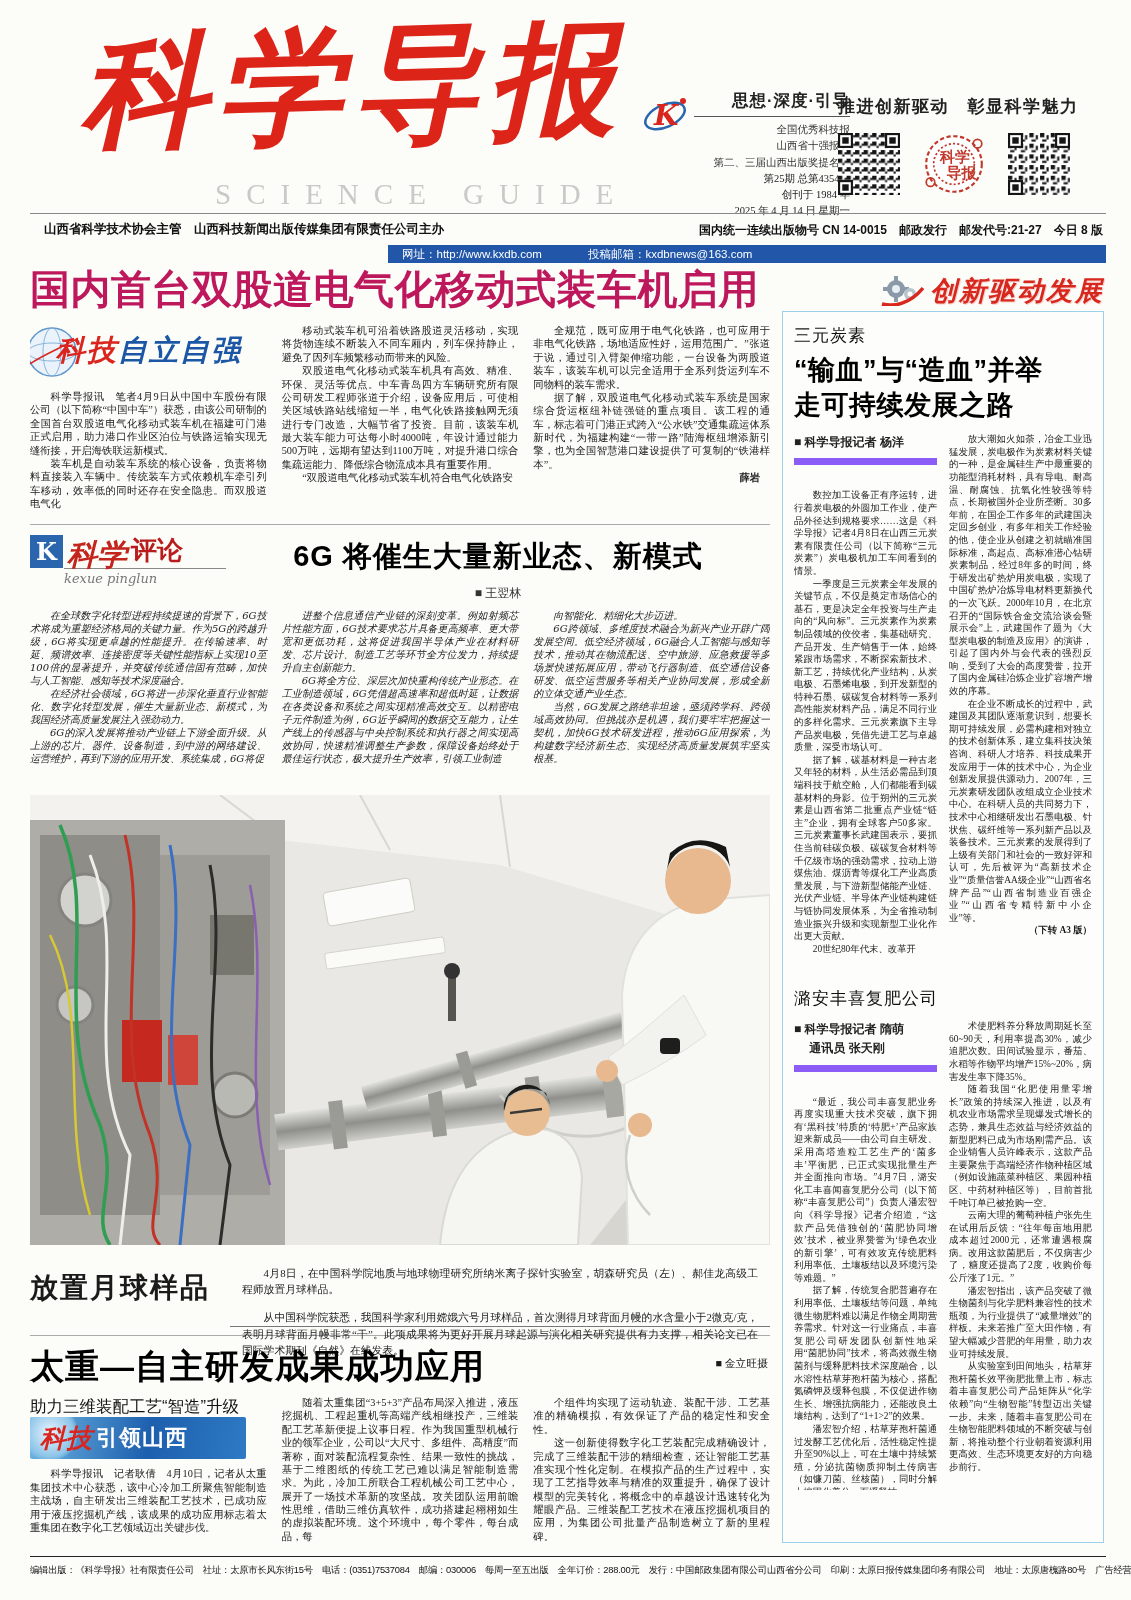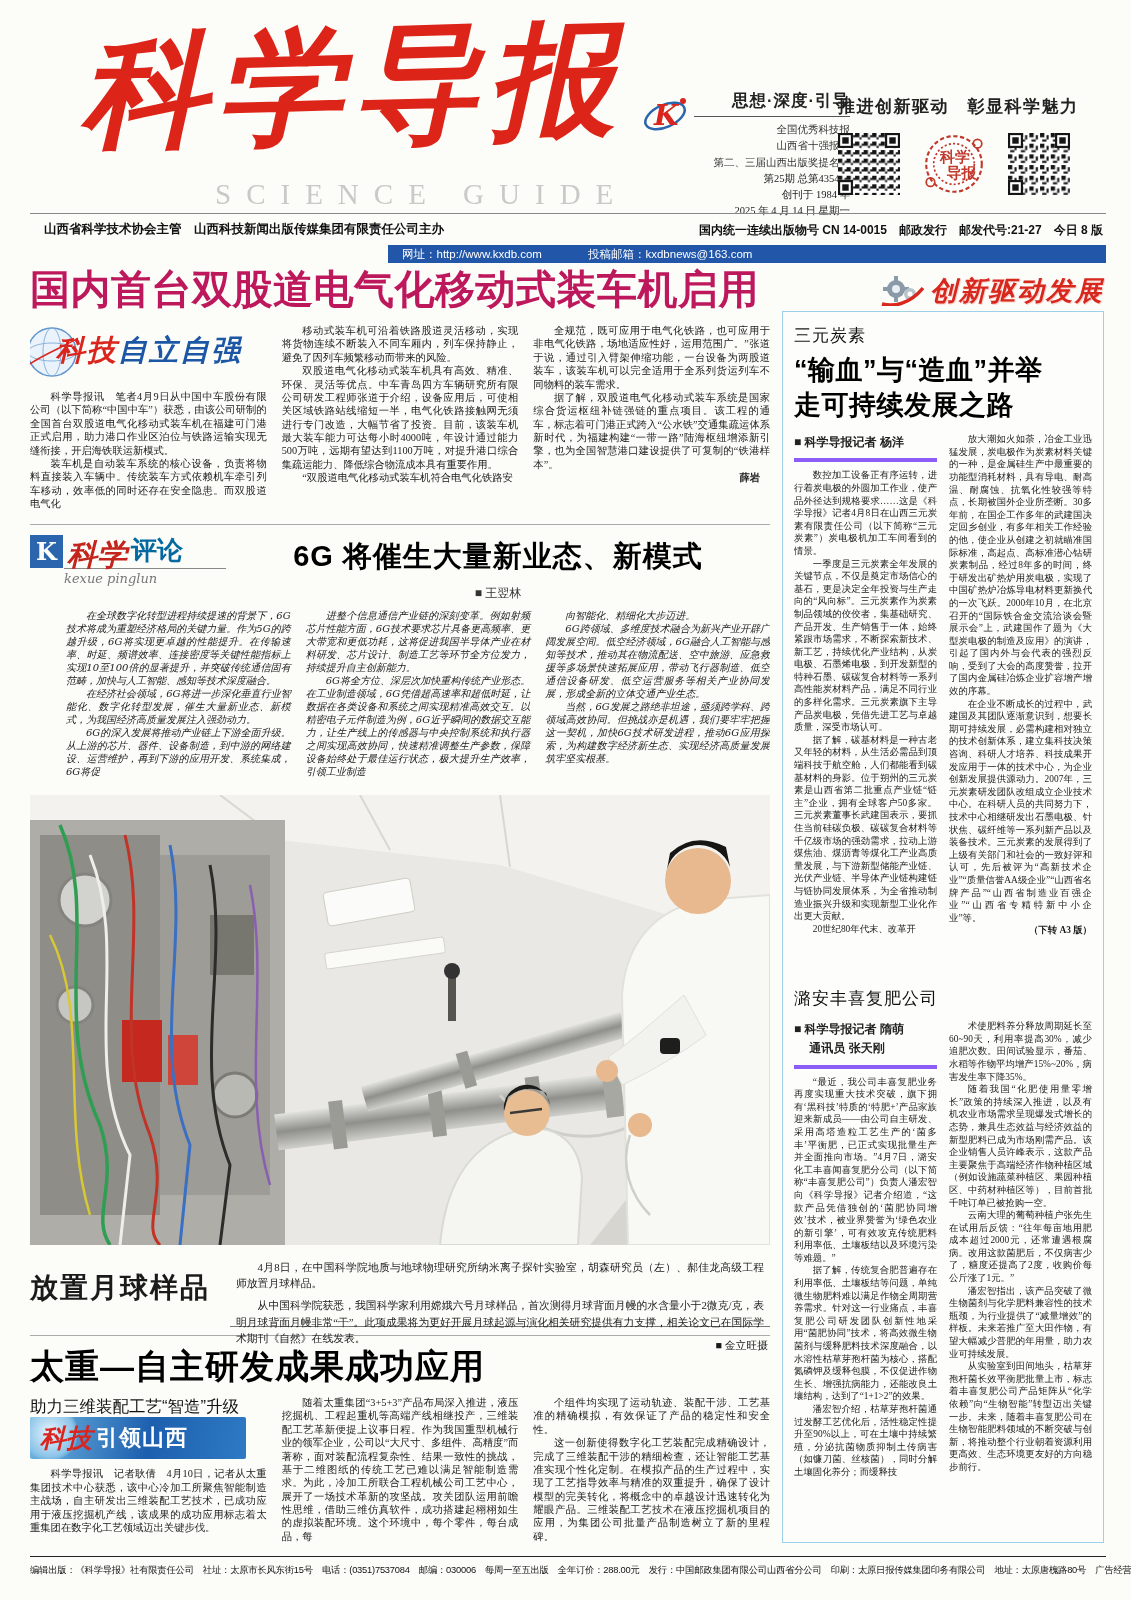--- a/index.html
+++ b/index.html
@@ -51,37 +51,37 @@
   .rule { border-top:1px solid #aaa; margin:8px 0; }
 
   .cmt-head { display:flex; margin-top:2px; height:72px; }
   .cmt-badge { width:196px; position:relative; }
   .cmt-badge-row { display:flex; align-items:flex-end; gap:4px; }
   .k-square { width:33px; height:33px; background:#2b65ad; color:#fff; font-weight:bold;
               font-family:"DejaVu Serif", serif; font-size:24px; display:flex; align-items:center;
               justify-content:center; }
   .kx-red { font-family:"DejaVu Serif", serif; font-style:italic; font-weight:900; font-size:30px;
             color:#c3251c; line-height:0.9; }
-  .kx-black { font-size:26px; font-weight:bold; font-family:"Liberation Sans", sans-serif; color:#0369a1; }
+  .kx-black { font-size:26px; font-weight:bold; font-family:"Liberation Sans", sans-serif; color:#b91c1c; }
   .kx-pinyin { font-style:italic; font-size:13px; color:#777; border-top:1px solid #888;
                margin-left:34px; padding-top:2px; font-family:"DejaVu Serif", serif; }
   .cmt-title-wrap { flex:1; text-align:center; padding-top:4px; }
   .cmt-headline { font-size:29px; font-weight:900; font-family:"Liberation Sans", sans-serif;
                   letter-spacing:1px; color:#000; }
   .cmt-byline { margin-top:8px; font-size:12px; color:#333; font-family:"Liberation Sans", sans-serif; }
-  .cmt-body { margin-top:4px; height:178px; overflow:hidden;margin-left:36px; }
+  .cmt-body { margin-top:4px; height:178px; overflow:hidden; }
   .cmt-body .col { font-family:"DejaVu Serif", serif; font-style:italic; font-size:10px; line-height:1.3; }
 
   .photo-wrap { margin-top:8px; width:740px; height:450px; background:#ddd; overflow:hidden; }
   .caption { display:flex; gap:20px; margin-top:8px; height:74px; }
   .caption-title { font-size:28px; font-weight:800; font-family:"Liberation Sans", sans-serif;
                    white-space:nowrap; padding-top:16px; letter-spacing:2px; }
   .caption-text { flex:1; font-size:10.8px; line-height:1.5; border-bottom:1px solid #777;
                   padding-bottom:4px; text-align:justify; }
-  .caption-text p { margin:6px; text-indent:2em; }
+  .caption-text p { margin:12px; text-indent:2em; }
   .credit { text-align:right; font-size:10.8px; margin-top:-15px; padding-right:2px; }
 
   .tz-headline { font-size:34px; font-weight:900; font-family:"Liberation Sans", sans-serif;
                  letter-spacing:1px; color:#000; margin-top:4px; }
   .tz-body { margin-top:6px; height:160px; overflow:hidden; }
   .tz-sub { font-size:16.5px; font-family:"Liberation Sans", sans-serif; color:#111;
             text-indent:0 !important; margin-bottom:6px; }
   .tz-badge { width:206px; height:42px; background:linear-gradient(100deg,#6fb6e2 0%,#1d5fae 55%,#2e7ac4 100%);
               display:flex; align-items:center; gap:4px; padding-left:10px; margin-bottom:8px;
               border-radius:2px; position:relative; overflow:hidden; }
@@ -99,21 +99,21 @@
                     font-size:27px; letter-spacing:2px; color:#d8271d;
                     text-shadow:1px 1px 0 #f6d0cc; white-space:nowrap; }
   .sb-box { border:1.5px solid #9fd0ea; margin-top:3px; padding:12px 11px; height:1206px; overflow:hidden;
             background:#fdfdfb; }
   .sb-kicker { font-size:17px; font-family:"Liberation Sans", sans-serif; color:#111; letter-spacing:1px; }
   .sb-headline { font-size:27px; line-height:1.3; font-weight:900; font-family:"Liberation Sans", sans-serif;
                  color:#000; margin-top:6px; letter-spacing:0.5px; }
   .sb-headline2 { font-size:25px; line-height:1.3; font-weight:900; font-family:"Liberation Sans", sans-serif;
                   color:#000; margin-top:6px; }
   .sb-byline { font-size:12px; font-weight:bold; font-family:"Liberation Sans", sans-serif; color:#222;
-               border-bottom:4px solid #8b5cf6; padding-bottom:6px; margin-bottom:7px; line-height:1.6; }
+               border-bottom:7px solid #8b5cf6; padding-bottom:6px; margin-bottom:24px; line-height:1.6; }
   .sb-cols { display:flex; gap:12px; text-align:justify; margin-top:10px; }
   .sb-cols .col { flex:1 1 0; font-size:9.4px; line-height:1.34; }
   .sb-cols p { margin:0; text-indent:2em; }
   .a1c2 p:last-child { text-align:right; text-indent:0; font-weight:bold; }
   .sb-art2 { margin-top:16px; }
   .sb-cols1 { height:538px; overflow:hidden; }
   .sb-cols2 { height:470px; overflow:hidden; }
 
   
   .footer { position:absolute; left:30px; right:25px; top:1556px; border-top:1.5px solid #222;

